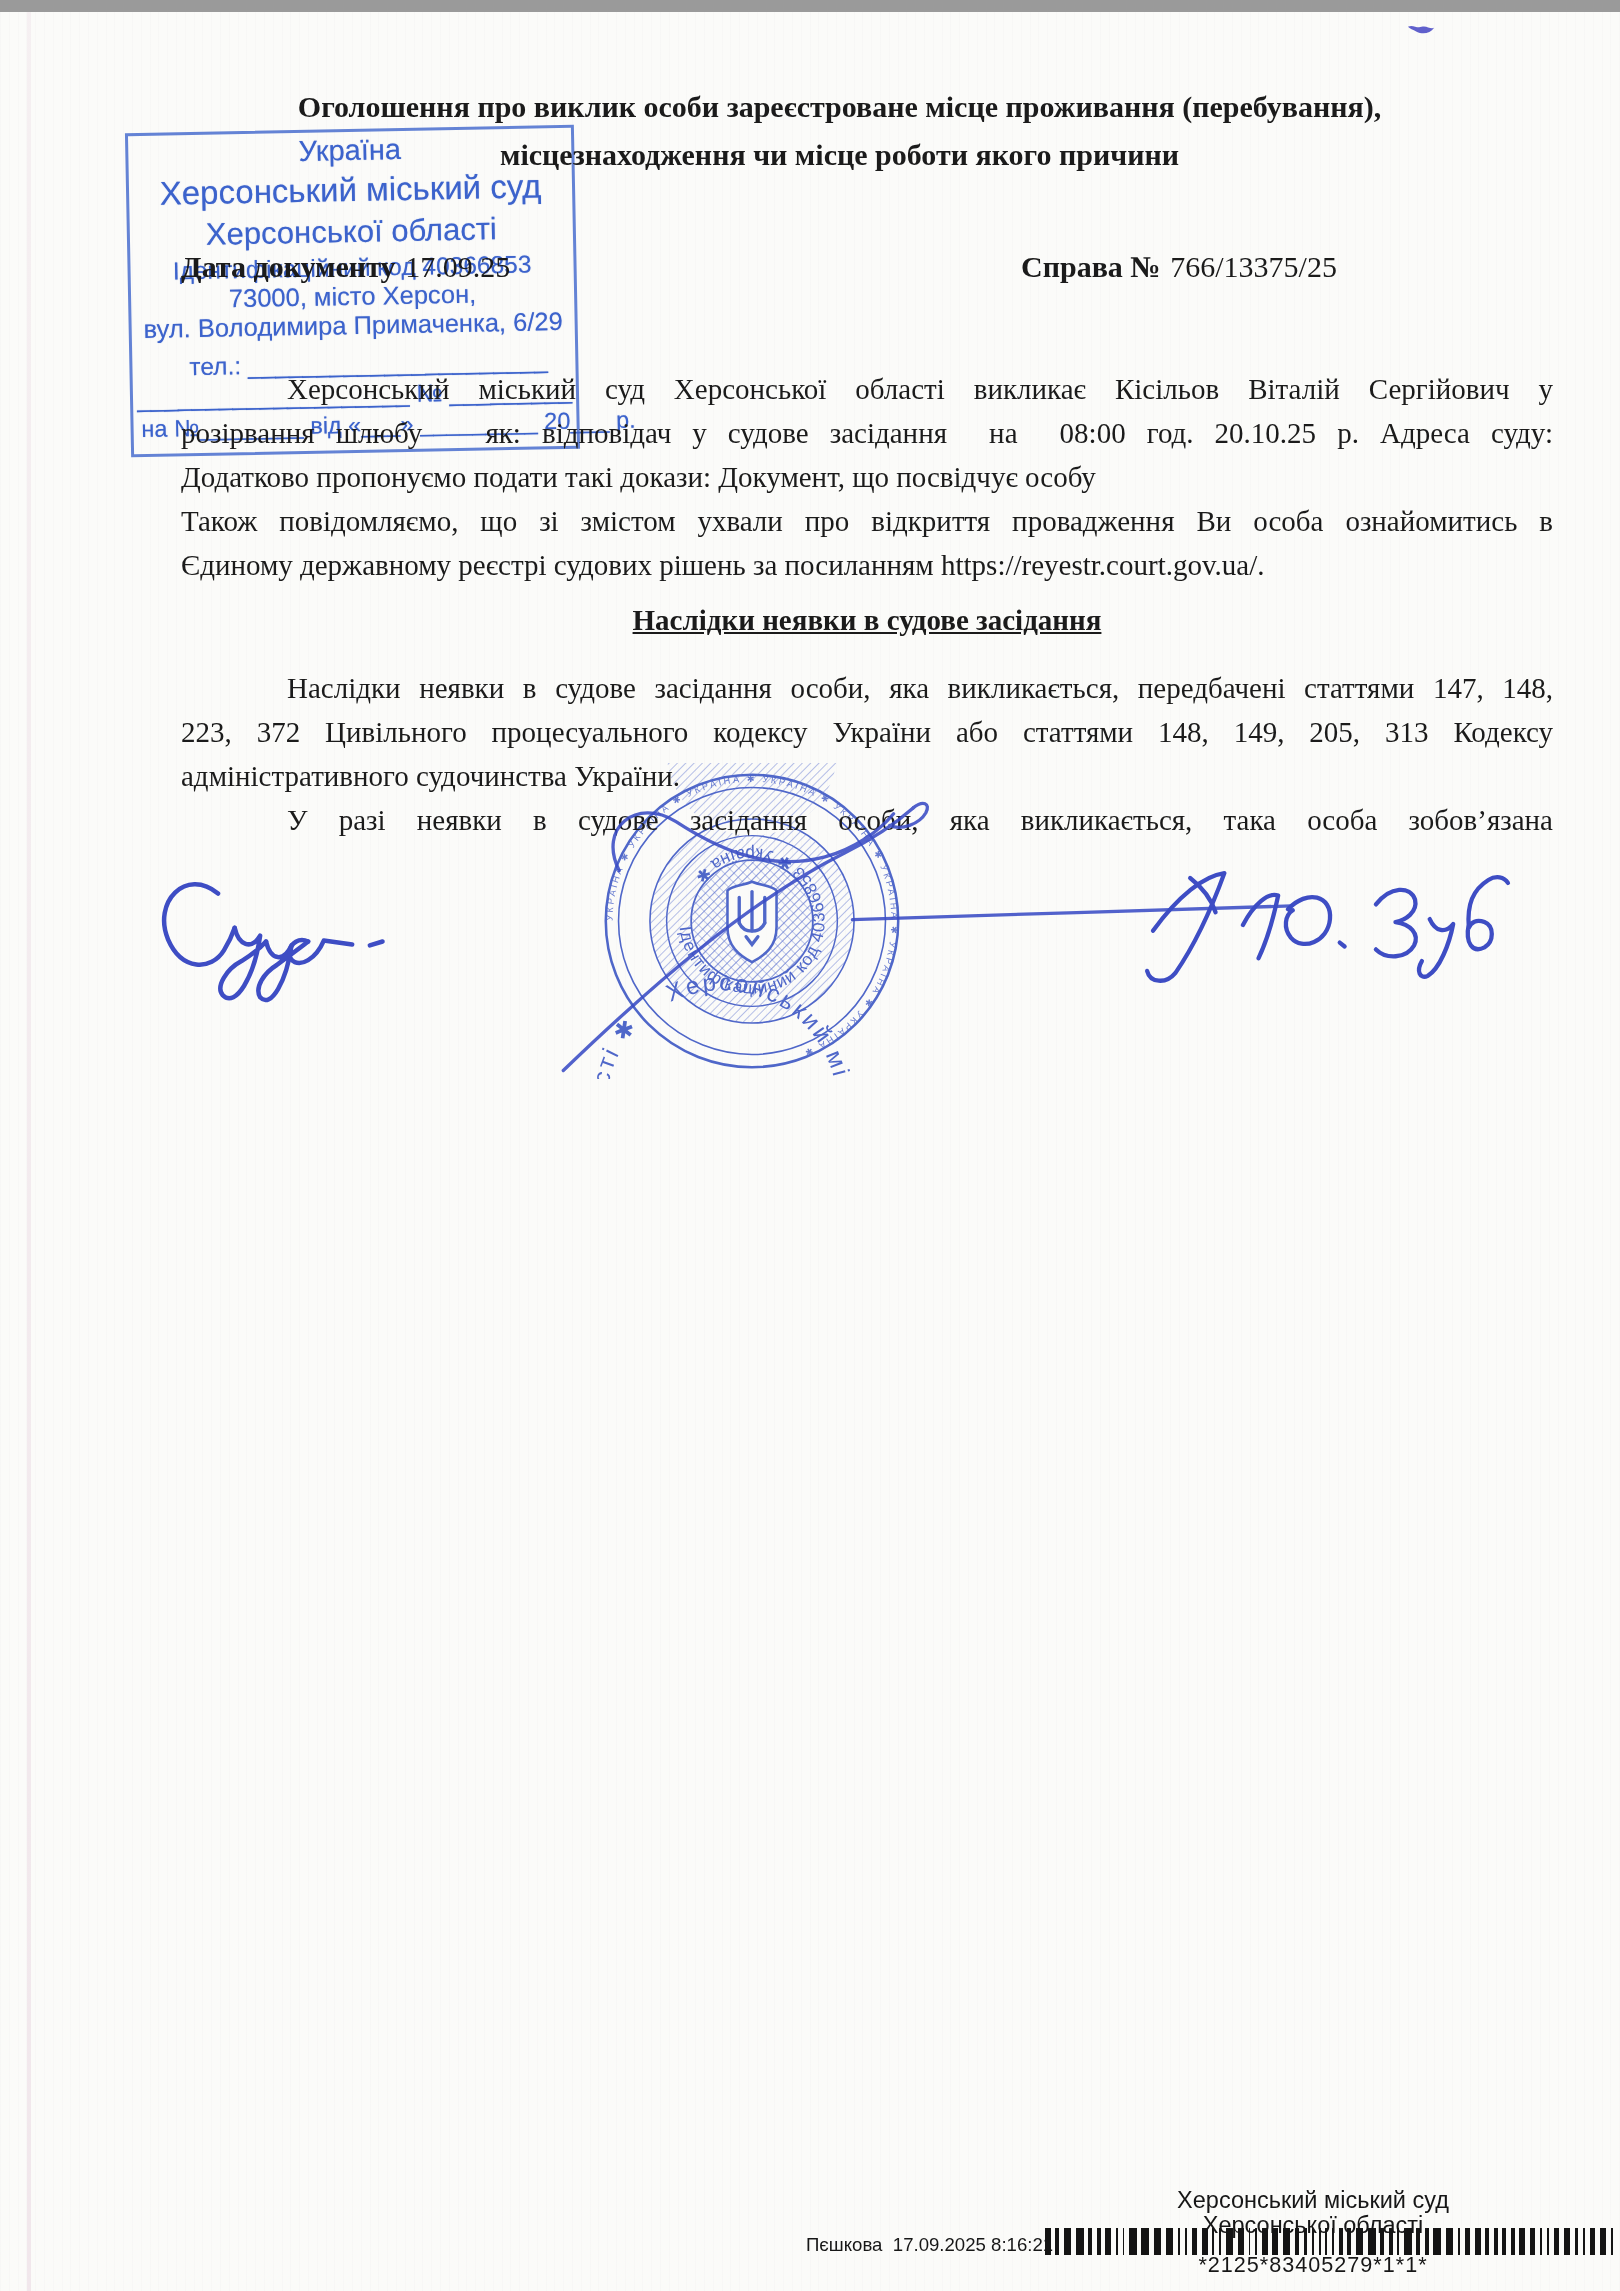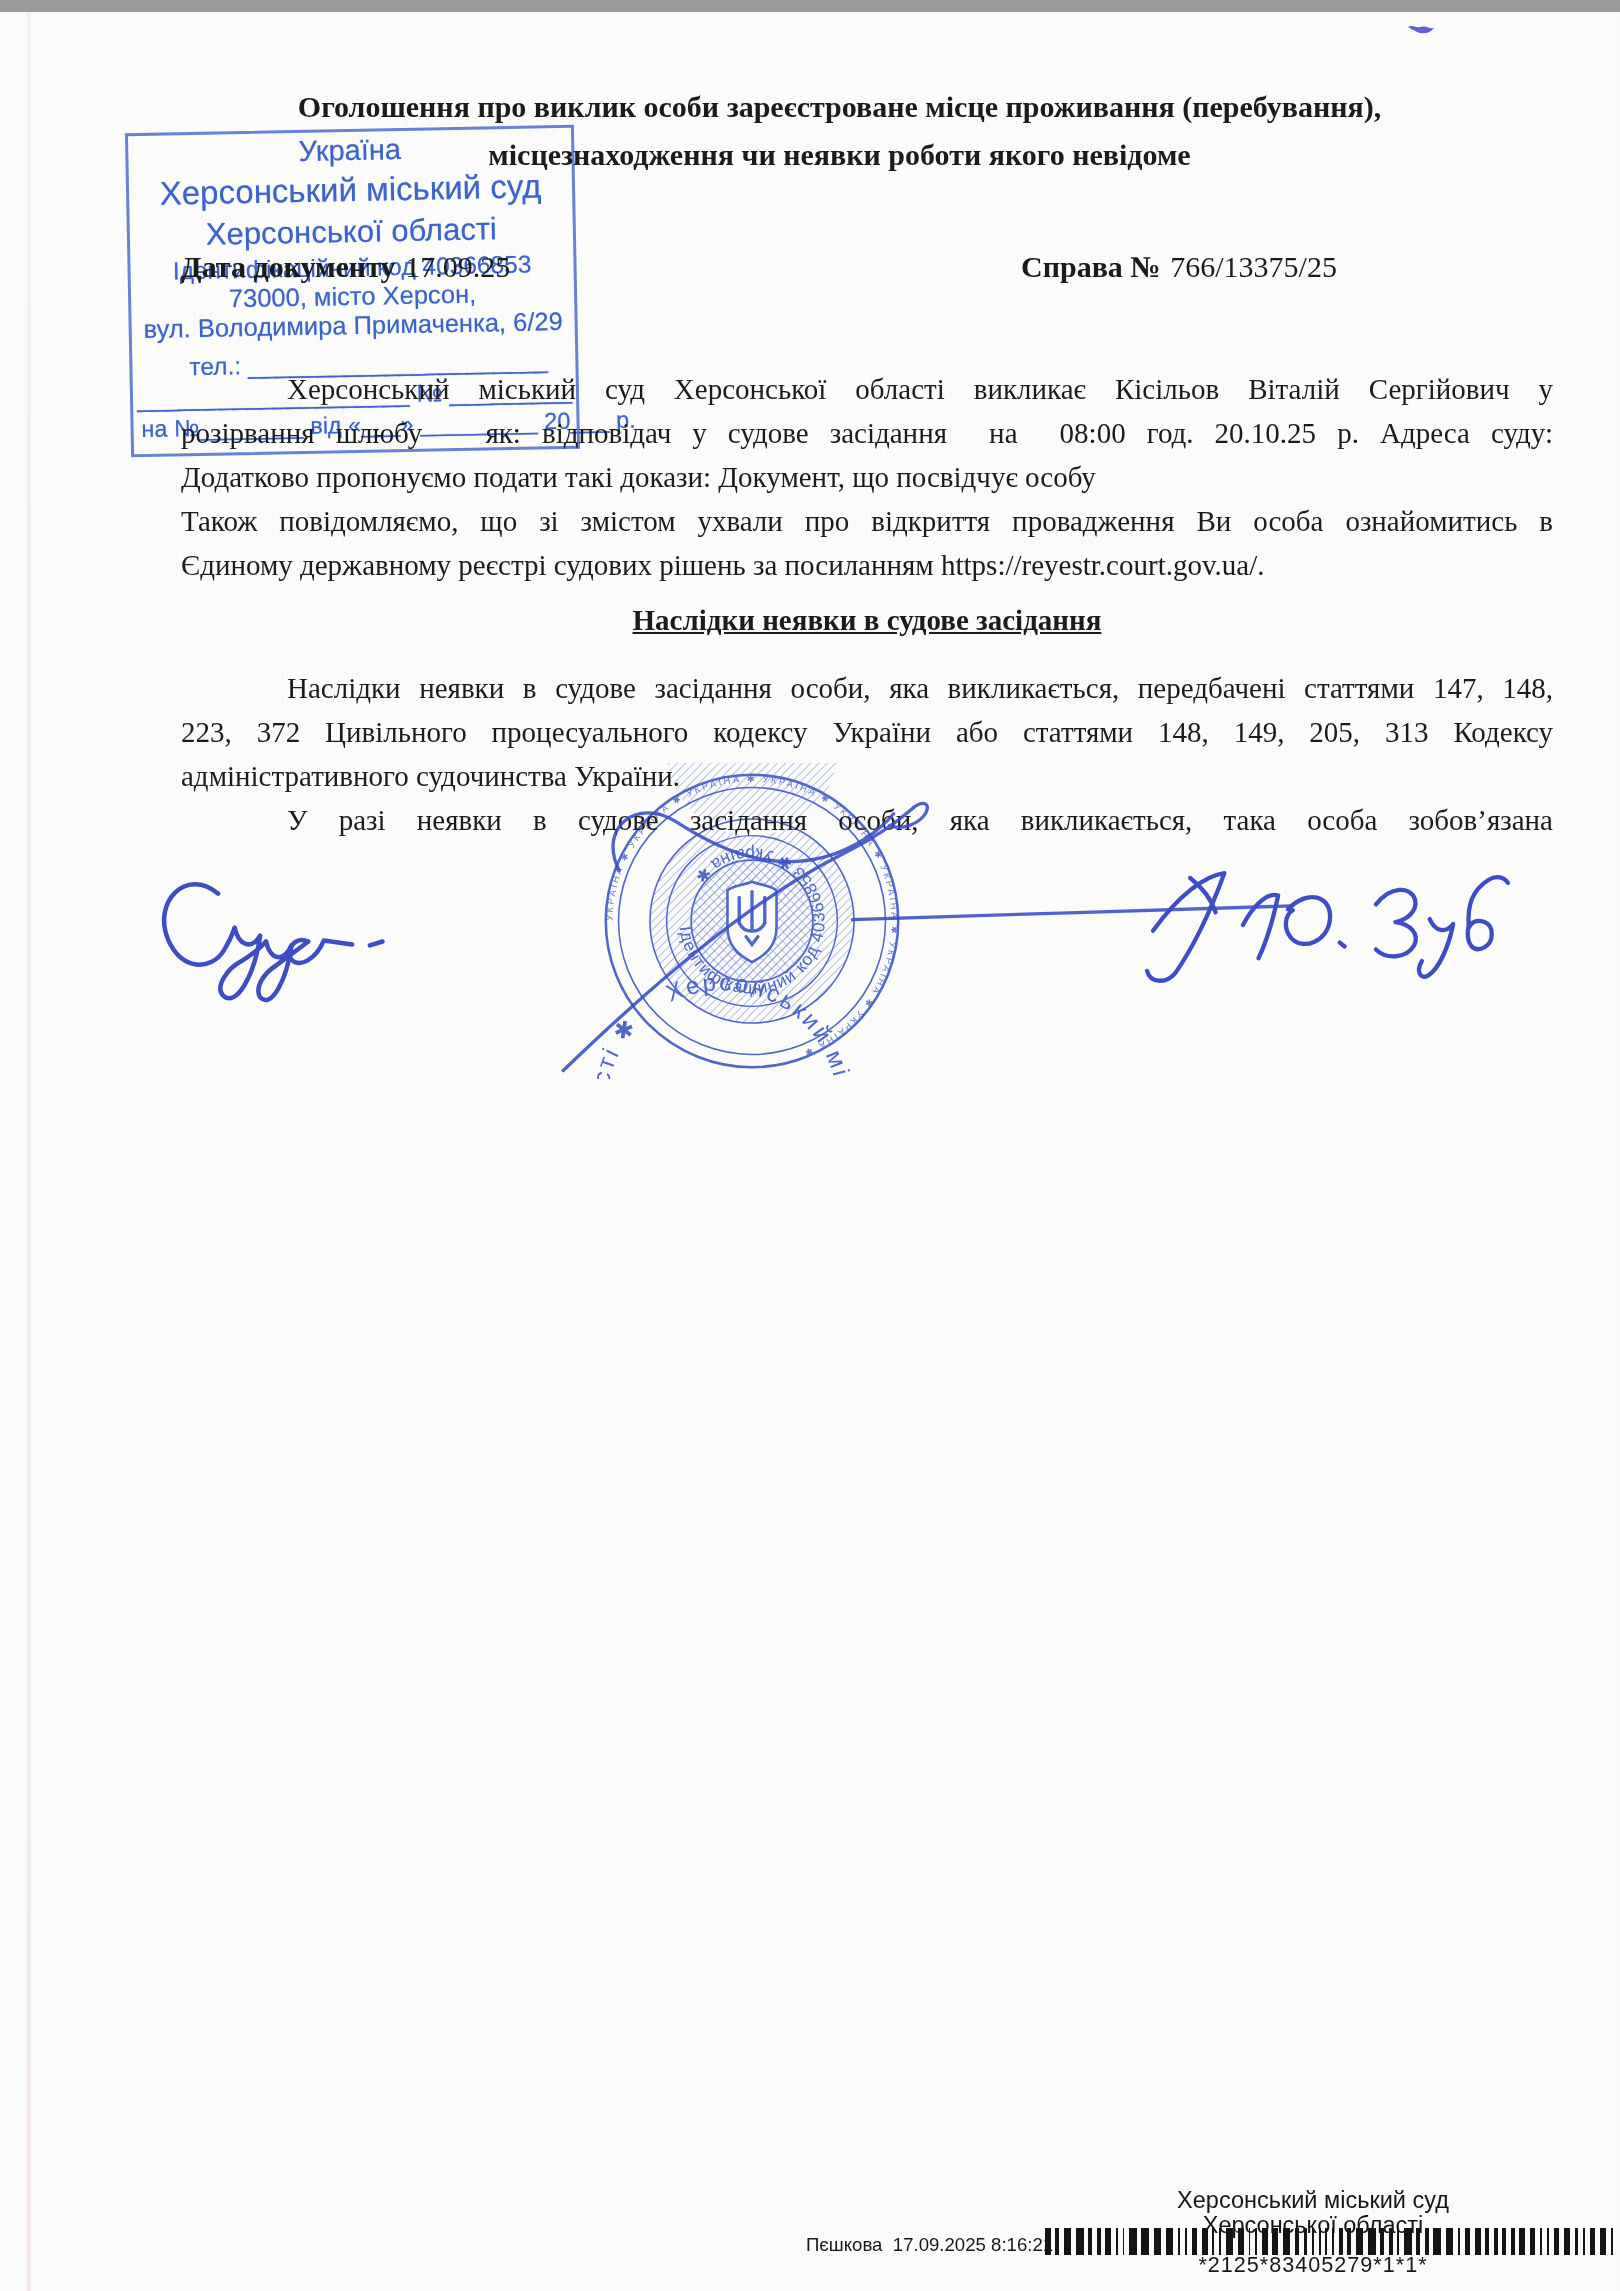--- a/index.html
+++ b/index.html
@@ -46,21 +46,21 @@
 </style>
 </head>
 <body>
 
 <div class="page">
 
   <div class="streak"></div>
 
   <div class="title">
     <div>Оголошення про виклик особи зареєстроване місце проживання (перебування),</div>
-    <div>місцезнаходження чи неявки роботи якого невідоме</div>
+    <div>місцезнаходження чи місце роботи якого причини</div>
   </div>
 
   <div class="stamp">
     <div class="s" style="top:2px;font-size:29px">Україна</div>
     <div class="s" style="top:39px;font-size:33px">Херсонський міський суд</div>
     <div class="s" style="top:82px;font-size:31px">Херсонської області</div>
     <div class="s" style="top:122px;font-size:24.5px">Ідентифікаційний код 40366853</div>
     <div class="s" style="top:150px;font-size:25.5px">73000, місто Херсон,</div>
     <div class="s" style="top:179px;font-size:25.5px">вул. Володимира Примаченка,  6/29</div>
     <div class="s l" style="top:218px;font-size:24.5px;padding-left:57px">тел.: ______________________</div>

